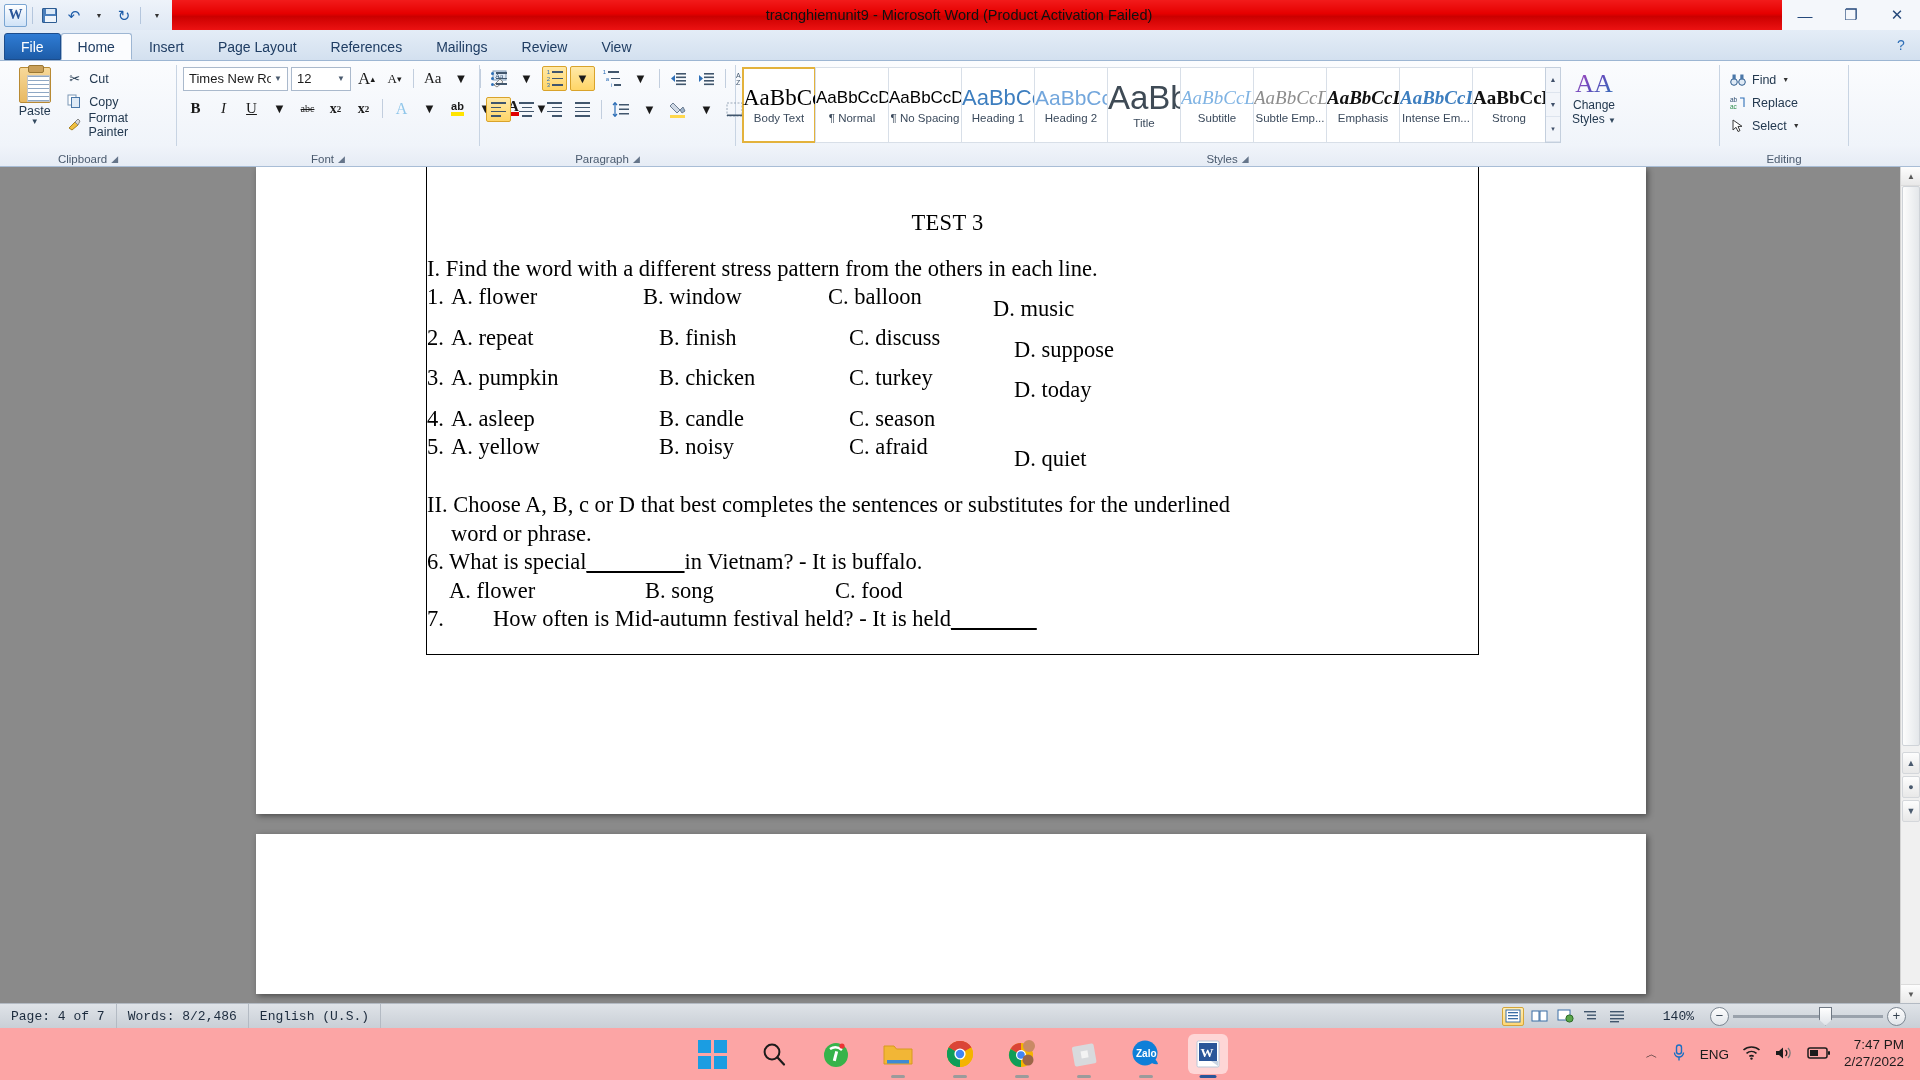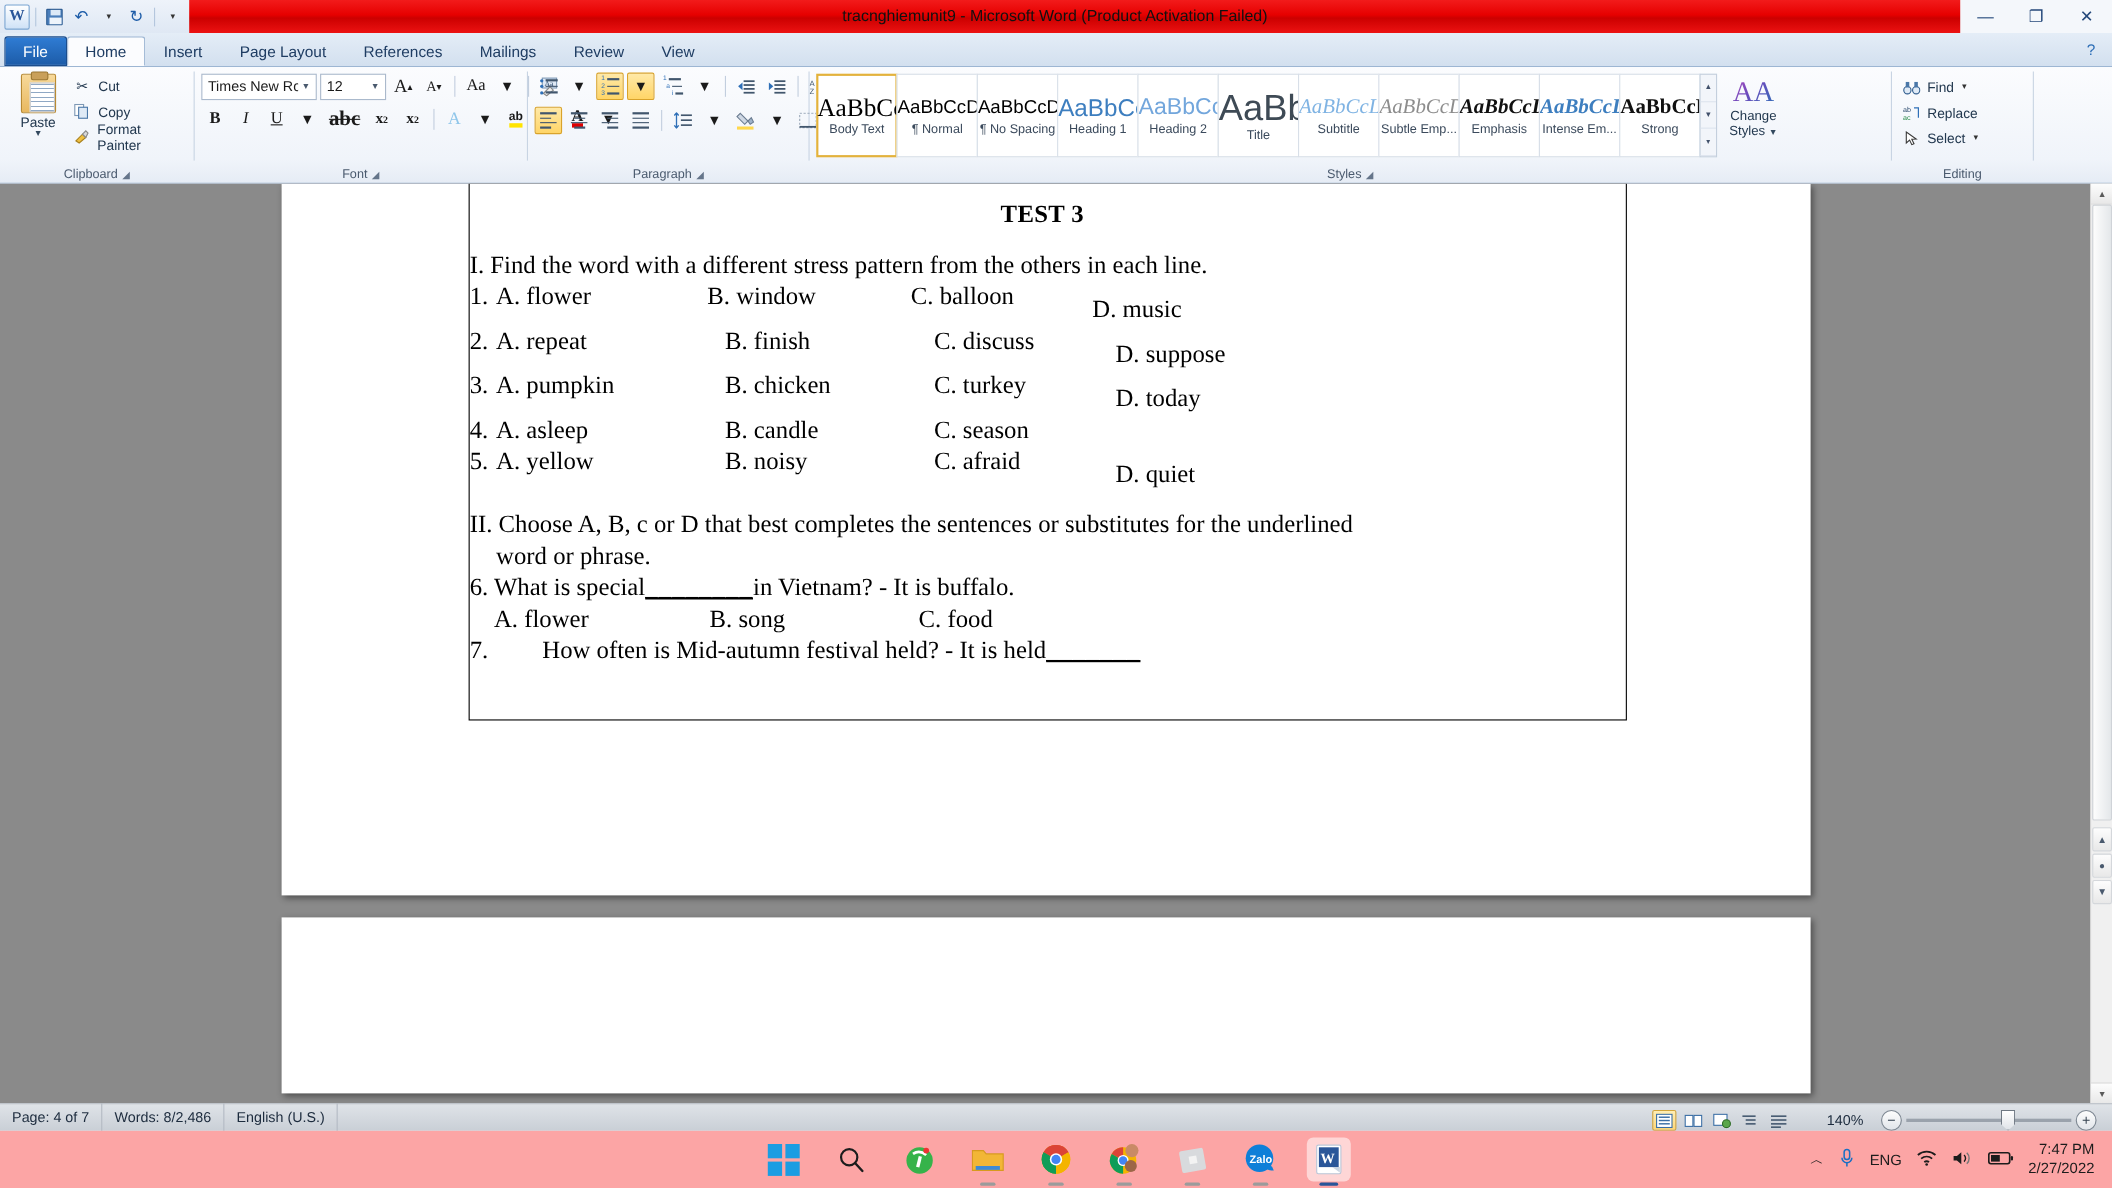--- a/index.html
+++ b/index.html
@@ -172,21 +172,21 @@
   .page2 { left:256px; top:667px; width:1390px; height:160px; }
   .textframe {
     position:absolute; left:170px; top:-1px; width:1053px; height:489px;
     border:1px solid #000; background:#fff;
   }
   .doc {
     font-family:"Liberation Serif", serif;
     font-size:22.5px; color:#000; line-height:1.27;
     padding:14px 10px 0 0;
   }
-  .doc-title { text-align:center; font-weight:bold; font-size:22.5px; letter-spacing:.3px;}
+  .doc-title { text-align:center; font-weight:normal; font-size:22.5px; letter-spacing:.3px;margin-top:28px;}
   .doc p { margin:0; }
   .gap6 { height:17px; }
   .row { display:flex; }
   .qnum { width:24px; flex:none; }
   .optA { width:192px; flex:none; }
   .optB { width:185px; flex:none; }
   .optC { width:165px; flex:none; }
   .optD { flex:1;margin-top:12px; }
   .blank { text-decoration:underline; letter-spacing:1px; }
   .indent2 { padding-left:24px; }
@@ -200,22 +200,23 @@
   .vs-thumb { position:absolute; top:19px; left:1px; width:18px; height:560px;
               background:linear-gradient(to right,#fdfdfd,#e4e7ea); border:1px solid #cfd3d8; border-radius:2px;}
   .vs-extra { position:absolute; left:1px; width:18px; height:22px;
               background:linear-gradient(to bottom,#fdfdfd,#e8e8e8); border:1px solid #d4d7db; border-radius:2px;
               display:flex;align-items:center;justify-content:center;font-size:9px;color:#4a5a6e;}
 
   
   .statusbar {
     position:absolute; top:1003px; left:0; width:1920px; height:25px;
     background: linear-gradient(to bottom,#dfe3e8,#c9cfd6);
-    display:flex; align-items:flex-end; font-size:13px; color:#1c2b3d;
+    display:flex; align-items:center; font-size:13px; color:#1c2b3d;
     border-top:1px solid #b3bac3;
+    font-family:Liberation Mono, monospace;
   }
   .sb-item { padding:0 11px; height:25px; display:flex; align-items:center; border-right:1px solid #b3bac3;}
   .sb-right { margin-left:auto; display:flex; align-items:center; gap:4px; padding-right:14px; }
   .view-btn { width:22px;height:19px;display:flex;align-items:center;justify-content:center; border:1px solid transparent;}
   .view-btn.on { background:linear-gradient(to bottom,#ffeeb5,#ffd775); border-color:#d3a53a; border-radius:2px;}
   .zoomslider { display:flex; align-items:center; gap:0; }
   .zs-track { width:150px;height:3px;background:#9aa2ac; position:relative; }
   .zs-thumb { position:absolute; left:86px; top:-8px; width:13px; height:19px;
               background:linear-gradient(to bottom,#ffffff,#dfe3e8); border:1px solid #6f7883;
               clip-path: polygon(0 0,100% 0,100% 68%,50% 100%,0 68%); }
@@ -358,21 +359,21 @@
         <div class="btn serif" style="font-weight:bold;font-size:15px;">
           <span>B</span>
         </div>
         <div class="btn serif" style="font-style:italic;font-size:15px;">
           <span>I</span>
         </div>
         <div class="btn serif" style="text-decoration:underline;font-size:15px;">
           <span>U</span>
         </div>
         <div class="btn tiny-dd">▼</div>
-        <div class="btn serif" style="text-decoration:line-through;font-size:19px;font-weight:bold;">
+        <div class="btn serif" style="text-decoration:line-through;font-size:10px;font-weight:normal;">
           <span>abc</span>
         </div>
         <div class="btn serif" style="font-size:14px;font-weight:bold;">
           <span>x</span>
             <span class="sub">2</span>
         </div>
         <div class="btn serif" style="font-size:14px;font-weight:bold;">
           <span>x</span>
             <span class="sup">2</span>
         </div>

